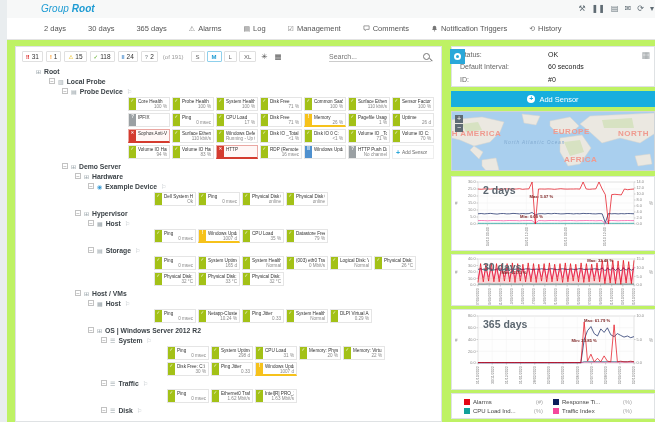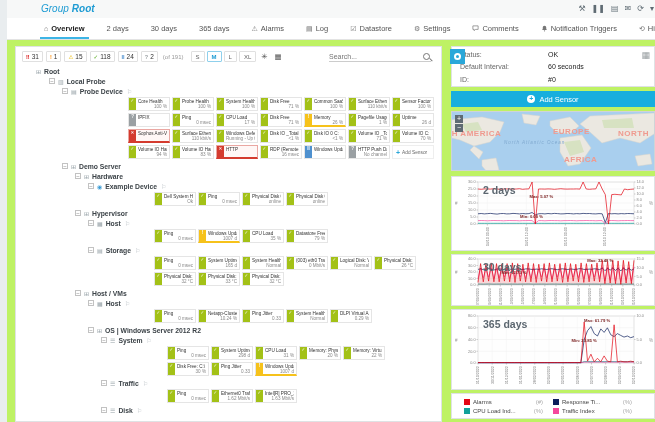--- a/index.html
+++ b/index.html
@@ -100,48 +100,40 @@
         <span>⚒</span>
         <span>❚❚</span>
         <span>▤</span>
         <span>✉</span>
         <span>⟳</span>
         <span>▾</span>
       </div>
   </div>
 
   <div class="tabbar">
-      <div class="tab active">
-        <span class="ticon">⌂</span>
-        <span>Overview</span>
-      </div>
       <div class="tab">
         <span>2 days</span>
       </div>
       <div class="tab">
         <span>30 days</span>
       </div>
       <div class="tab">
         <span>365 days</span>
       </div>
       <div class="tab">
         <span class="ticon">⚠</span>
         <span>Alarms</span>
       </div>
       <div class="tab">
         <span class="ticon">▤</span>
         <span>Log</span>
       </div>
       <div class="tab">
         <span class="ticon">☑</span>
-        <span>Datastore</span>
-      </div>
-      <div class="tab">
-        <span class="ticon">⚙</span>
-        <span>Settings</span>
+        <span>Management</span>
       </div>
       <div class="tab">
         <span class="ticon">
           <svg viewBox="0 0 8 8" width="7" height="7">
             <path d="M1 1h6v4H4L2.5 6.5V5H1z" fill="none" stroke="#777" stroke-width="0.8"></path>
           </svg>
         </span>
         <span>Comments</span>
       </div>
       <div class="tab">

